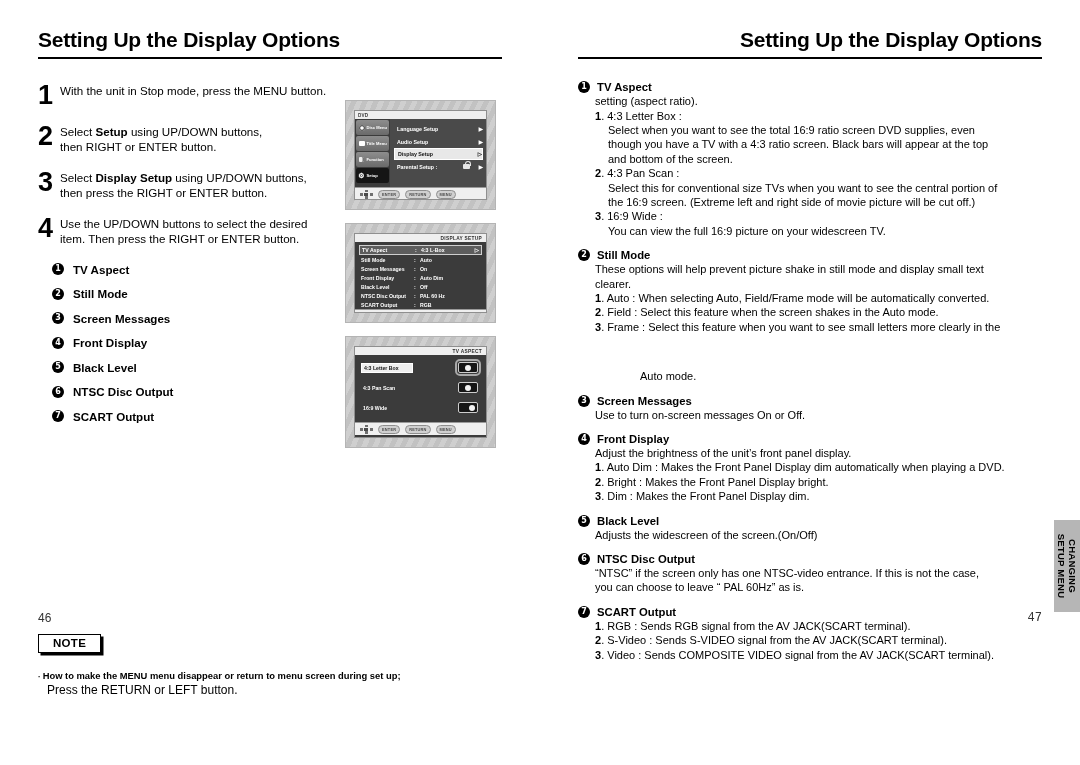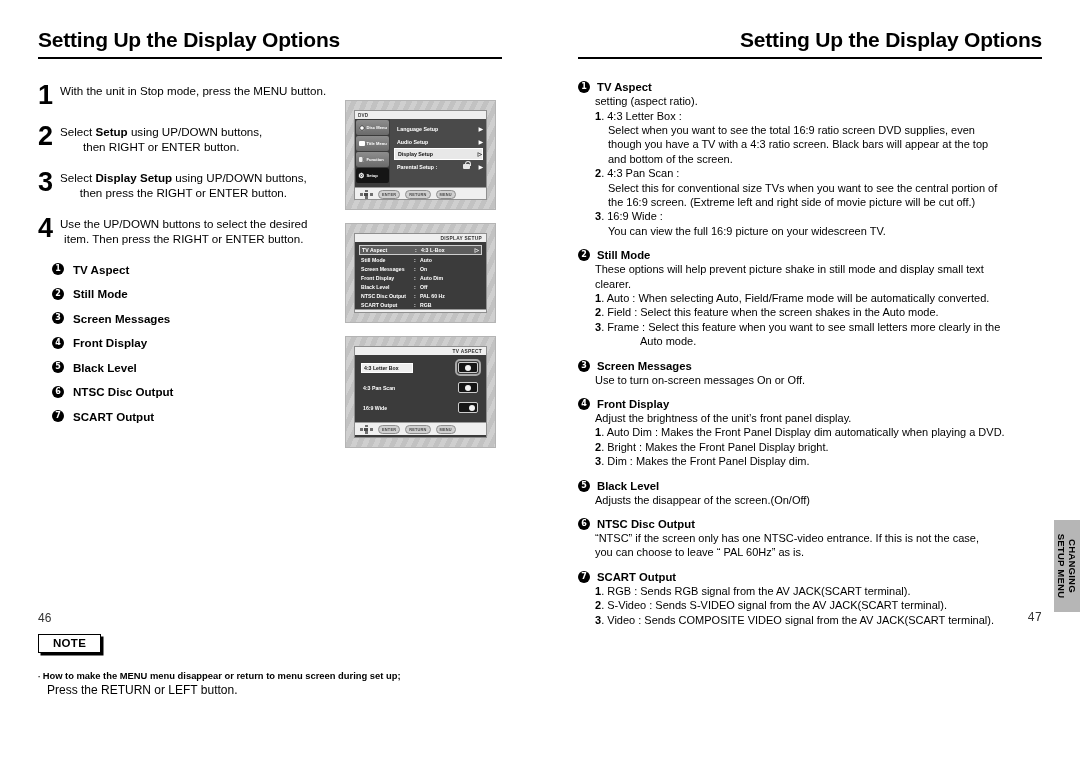--- a/index.html
+++ b/index.html
@@ -49,21 +49,20 @@
     line-height: 0.95;
     width: 22px;
     flex: 0 0 22px;
     text-align: left;
     margin-top: 2px;
   }
   .step-text {
     font-size: 11.6px;
     line-height: 15.5px;
     padding-top: 2px;
-    text-align: center;
   }
   .step-text b { font-weight: bold; }
 
   
   .feature-list { margin-top: 16px; margin-left: 14px; }
   .feature-row {
     display: flex;
     align-items: center;
     margin-bottom: 11.5px;
   }
@@ -341,21 +340,21 @@
   }
   .sec p {
     margin: 0;
     font-size: 11px;
     line-height: 14.4px;
     padding-left: 17px;
   }
   .sec p.num { padding-left: 17px; }
   .sec p.num b { font-weight: bold; }
   .sec p.sub { padding-left: 30px; }
-  .sec p.sub2 { padding-left: 62px; }
+  .sec p.sub2 { padding-left: 62px; margin-top: 35px; }
 
   
   .side-tab {
     position: absolute;
     right: 0;
     top: 520px;
     width: 26px;
     height: 92px;
     background: #b6b6b6;
     display: flex;
@@ -665,21 +664,21 @@
           <p class="">Adjust the brightness of the unit’s front panel display.</p>
           <p class="num"><b>1</b>. Auto Dim : Makes the Front Panel Display dim automatically when playing a DVD.</p>
           <p class="num"><b>2</b>. Bright : Makes the Front Panel Display bright.</p>
           <p class="num"><b>3</b>. Dim : Makes the Front Panel Display dim.</p>
         </div>
         <div class="sec">
           <div class="sec-head">
             <span class="circnum">5</span>
             <span class="sec-title">Black Level</span>
           </div>
-          <p class="">Adjusts the disappear of the screen.(On/Off)</p>
+          <p class="">Adjusts the widescreen of the screen.(On/Off)</p>
         </div>
         <div class="sec">
           <div class="sec-head">
             <span class="circnum">6</span>
             <span class="sec-title">NTSC Disc Output</span>
           </div>
           <p class="">“NTSC” if the screen only has one NTSC-video entrance. If this is not the case,</p>
           <p class="">you can choose to leave “ PAL 60Hz” as is.</p>
         </div>
         <div class="sec">

